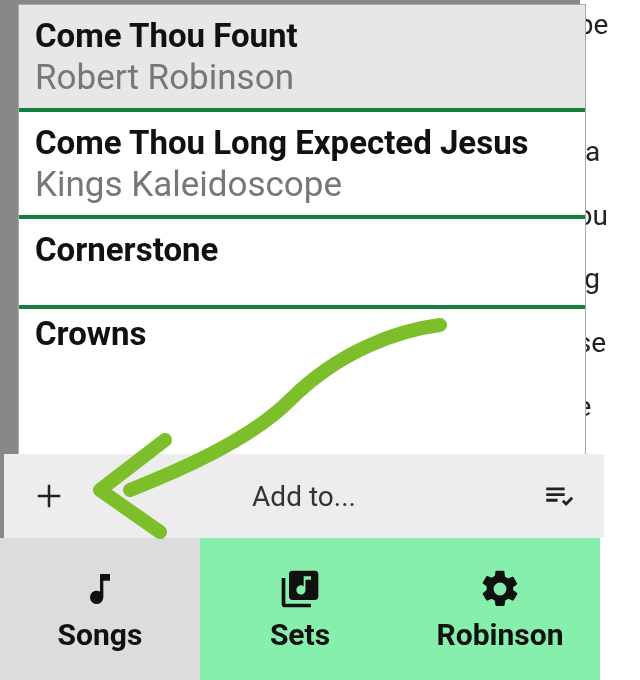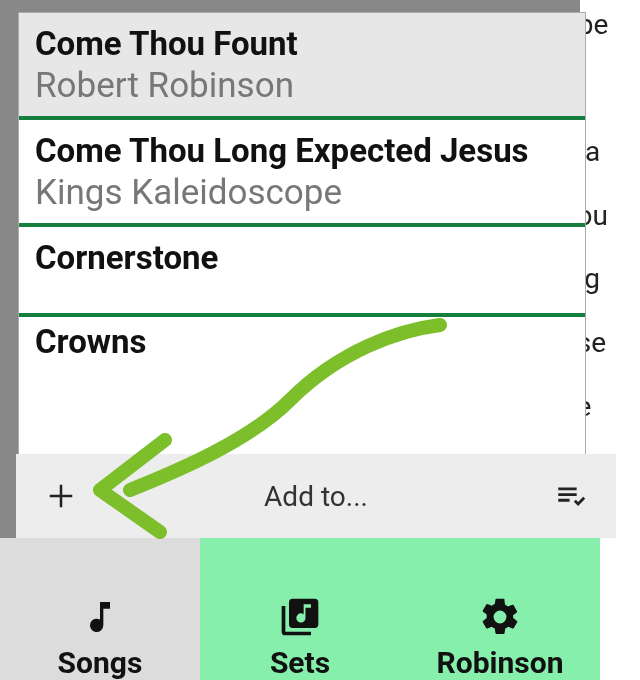--- a/index.html
+++ b/index.html
@@ -6,49 +6,49 @@
   body{width:640px;height:680px;overflow:hidden;background:#888;position:relative;}
   
   .bg-pane{
     position:absolute;top:0;right:0;bottom:0;width:60px;
     background:#fff;color:#222;font-size:28px;line-height:1.2;
     padding-top:8px;
     box-sizing:border-box;
   }
   .bg-pane div{margin:0 0 30px -18px;white-space:nowrap;text-align:left;}
   .panel{
-    position:absolute;left:18px;top:12px;width:568px;height:460px;
+    position:absolute;left:18px;top:4px;width:568px;height:460px;
     background:#fff;border:1px solid #aaa;box-sizing:border-box;
     overflow:hidden;
   }
   .song-row{
     padding:12px 16px 10px 16px;
     border-top:4px solid #15803d;
     cursor:pointer;
   }
   .song-row:first-child{border-top:none;}
   .song-row.selected{background:#e7e7e7;}
   .song-title{font-size:33px;font-weight:700;color:#111;line-height:1.15;white-space:nowrap;overflow:hidden;}
   .song-artist{font-size:35px;color:#777;margin-top:2px;}
   .song-row.clip .song-title{margin-top:-6px;}
   
   .toolbar{
-    position:absolute;left:16px;top:454px;width:600px;height:84px;
+    position:absolute;left:4px;top:454px;width:600px;height:84px;
     background:#ededed;display:flex;align-items:center;justify-content:space-between;
     padding:0 27px;box-sizing:border-box;
   }
   .toolbar-center{flex:1;text-align:center;font-size:28px;color:#333;}
   .icon-btn{width:36px;height:36px;display:flex;align-items:center;justify-content:center;cursor:pointer;}
   
   .bottom-nav{
     position:absolute;left:0;bottom:0;width:600px;height:142px;
     display:flex;
   }
   .nav-item{
-    flex:1;display:flex;flex-direction:column;align-items:center;justify-content:flex-end;
+    flex:1;display:flex;flex-direction:column;align-items:center;justify-content:center;
     gap:6px;cursor:pointer;
   }
   .nav-item.active{background:#dcdcdc;}
   .nav-item:not(.active){background:#86efac;}
   .nav-label{font-size:30px;font-weight:700;color:#111;}
   .nav-ico{width:44px;height:44px;display:flex;align-items:center;justify-content:center;}
   
   .arrow-overlay{position:absolute;left:0;top:0;width:640px;height:680px;pointer-events:none;}
 </style>
 </head>

